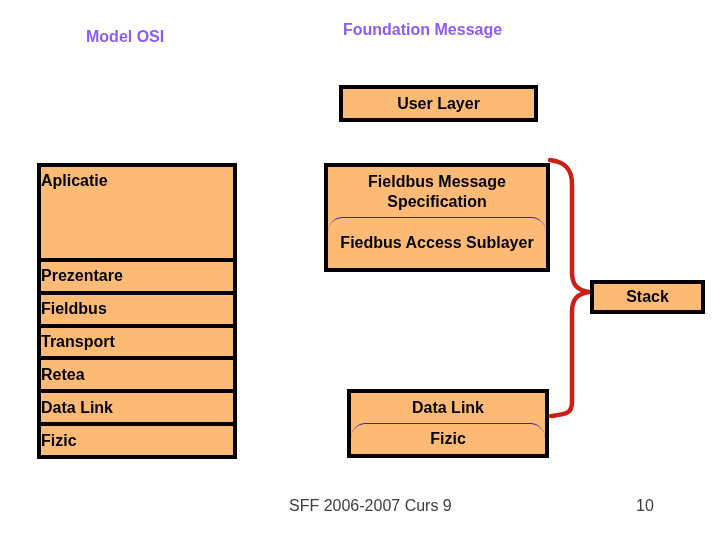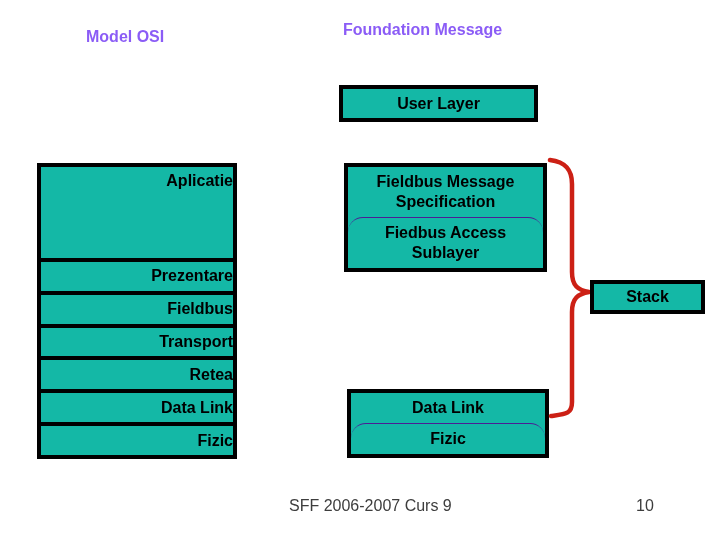--- a/index.html
+++ b/index.html
@@ -15,21 +15,21 @@
     font-size: 16px;
     font-weight: bold;
     color: #8b5cf6;
     white-space: nowrap;
   }
   .title-left  { left: 86px;  top: 28px; }
   .title-right { left: 343px; top: 21px; }
 
   .bluebox {
     position: absolute;
-    background: #14b8a6;
+    background: #fdba74;
     border: 4px solid #000;
   }
   .boxlabel {
     font-size: 16px;
     font-weight: bold;
     color: #000;
     text-align: center;
     line-height: 20px;
   }
 
@@ -40,33 +40,33 @@
   }
 
   
   .osi-column {
     left: 37px; top: 163px; width: 200px; height: 296px;
     display: flex; flex-direction: column;
   }
   .osi-row {
     flex: 1;
     border-top: 4px solid #000;
-    display: flex; align-items: center; justify-content: flex-end;
+    display: flex; align-items: center; justify-content: flex-start;
   }
   .osi-row-app {
     flex: none;
     height: 91px;
     border-top: none;
     align-items: flex-start;
     padding-top: 4px;
   }
 
   
   .fb-upper {
-    left: 344px; top: 163px; width: 203px; height: 109px;
+    left: 324px; top: 163px; width: 226px; height: 109px;
     display: flex; flex-direction: column;
   }
   .fb-cell {
     flex: 1;
     display: flex; align-items: center; justify-content: center;
     padding: 0 10px;
   }
   .fb-cell + .fb-cell { border-top: 1px solid #4c1d95; border-radius: 15px; }
 
   

